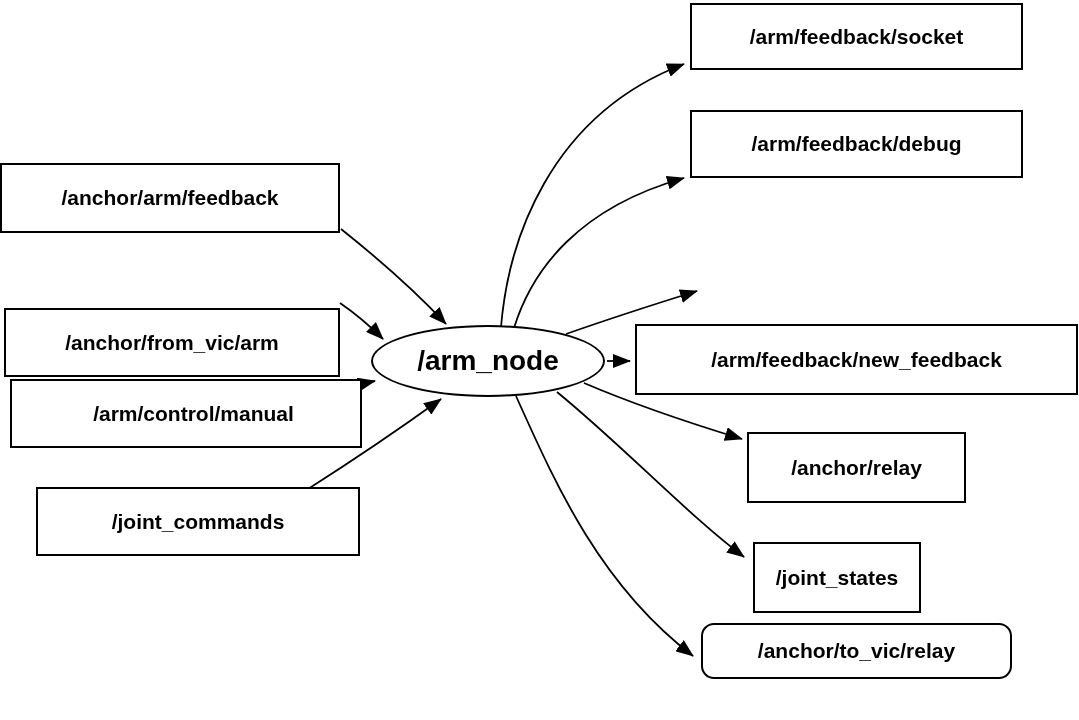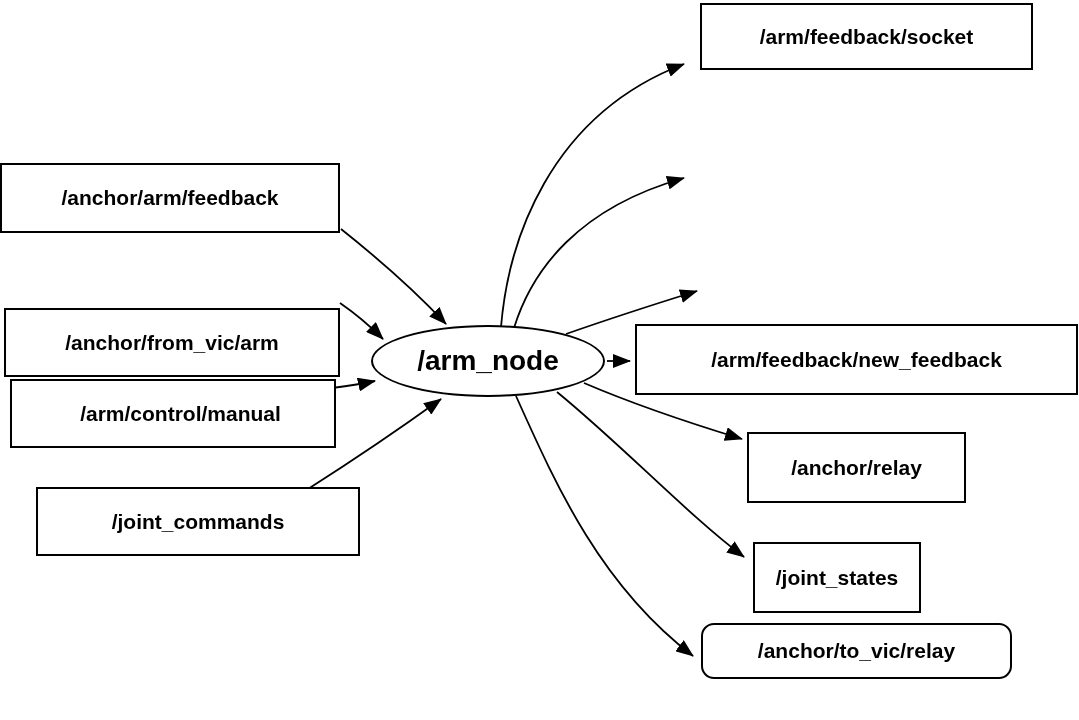--- a/index.html
+++ b/index.html
@@ -43,26 +43,26 @@
     align-items: center;
     justify-content: center;
     font-size: 28px;
     font-weight: bold;
     color: #000000;
     white-space: nowrap;
   }
   
   .l1 { left: 0px;   top: 163px; width: 340px; height: 70px; }
   .l2 { left: 4px;   top: 272px; width: 336px; height: 69px; margin-top: 36px; }
-  .l3 { left: 10px;  top: 379px; width: 326px; height: 69px; padding-left: 15px; }
+  .l3 { left: 10px;  top: 379px; width: 352px; height: 69px; padding-left: 15px; }
   .l4 { left: 36px;  top: 487px; width: 324px; height: 69px; }
   
   .c1 { left: 371px; top: 325px; width: 234px; height: 72px; }
   
-  .r1 { left: 690px; top: 3px;   width: 333px; height: 67px; margin-left: 10px; }
+  .r1 { left: 690px; top: 3px;   width: 333px; height: 67px; }
   .r2 { left: 690px; top: 110px; width: 333px; height: 68px; }
   .r3 { left: 703px; top: 216px; width: 307px; height: 71px; }
   .r4 { left: 635px; top: 324px; width: 443px; height: 71px; }
   .r5 { left: 747px; top: 432px; width: 219px; height: 71px; }
   .r6 { left: 753px; top: 542px; width: 168px; height: 71px; }
   .r7 { left: 701px; top: 623px; width: 311px; height: 56px; border-radius: 13px; }
 
   #edges path {
     stroke: #000000;
     stroke-width: 1.8;
@@ -108,20 +108,23 @@
     <span>/joint_commands</span>
   </div>
 
   <div class="node-ellipse c1">
     <span>/arm_node</span>
   </div>
 
   <div class="topic-box r1">
     <span>/arm/feedback/socket</span>
   </div>
+  <div class="topic-box r2">
+    <span>/arm/feedback/debug</span>
+  </div>
   <div class="topic-box r4">
     <span>/arm/feedback/new_feedback</span>
   </div>
   <div class="topic-box r5">
     <span>/anchor/relay</span>
   </div>
   <div class="topic-box r6">
     <span>/joint_states</span>
   </div>
   <div class="topic-box r7">

